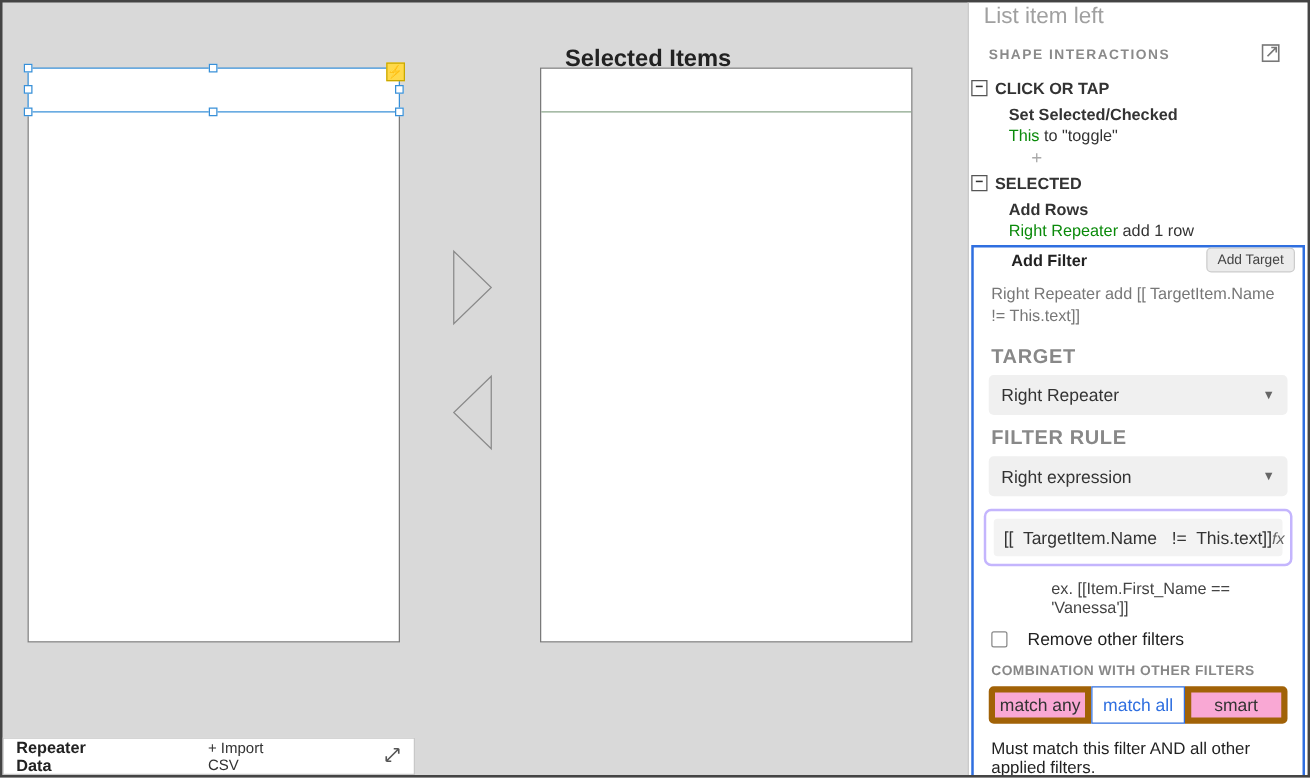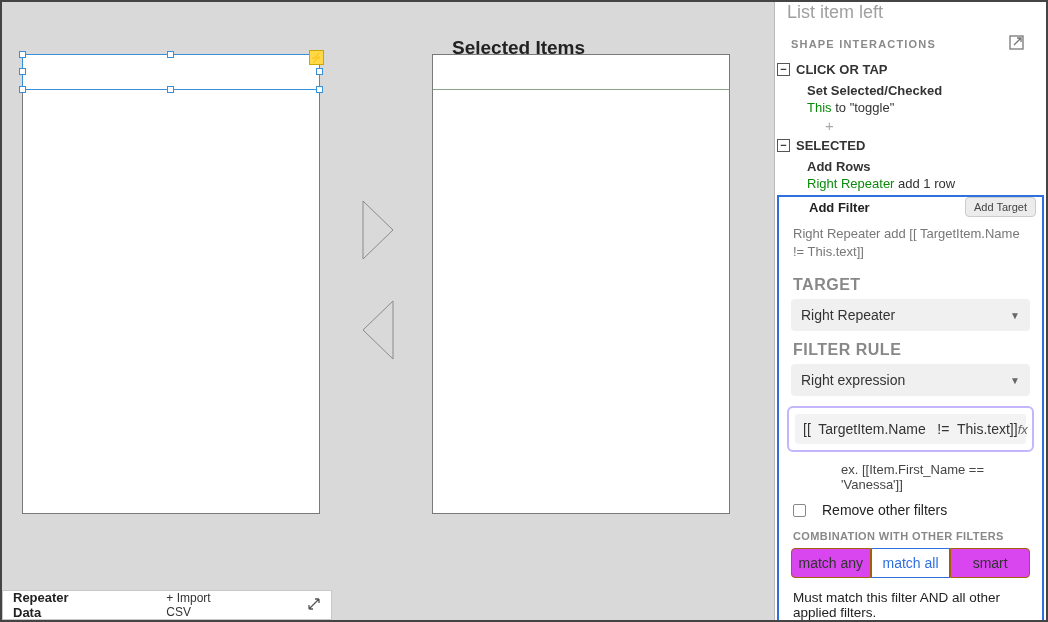--- a/index.html
+++ b/index.html
@@ -145,21 +145,21 @@
 
   .check-row { display: flex; align-items: center; gap: 16px; padding: 0 14px 10px 14px; font-size: 14px; }
   .check { width: 13px; height: 13px; border: 1px solid #888; border-radius: 2px; background: #fff; }
 
   .combo-label { padding: 2px 14px 6px 14px; font-size: 11px; color: #888; letter-spacing: 0.4px; font-weight: 600; }
   .seg-group {
     display: flex; margin: 0 12px; border-radius: 4px; overflow: visible;
   }
   .seg {
     flex: 1; height: 30px; display: flex; align-items: center; justify-content: center;
-    font-size: 14px; color: #333; background: #d946ef; border: 1px solid #a16207;
+    font-size: 14px; color: #333; background: #f9a8d4; border: 5px solid #a16207;
   }
   .seg:first-child { border-radius: 4px 0 0 4px; }
   .seg:last-child  { border-radius: 0 4px 4px 0; }
   .seg.active { background: #fff; border: 1.5px solid #2f6fe0; color: #2f6fe0; }
 
   .combo-desc { padding: 12px 14px 8px 14px; font-size: 13.5px; color: #222; }
 
   .footer-row {
     margin-top: auto;
     display: flex; align-items: center; justify-content: space-between;

